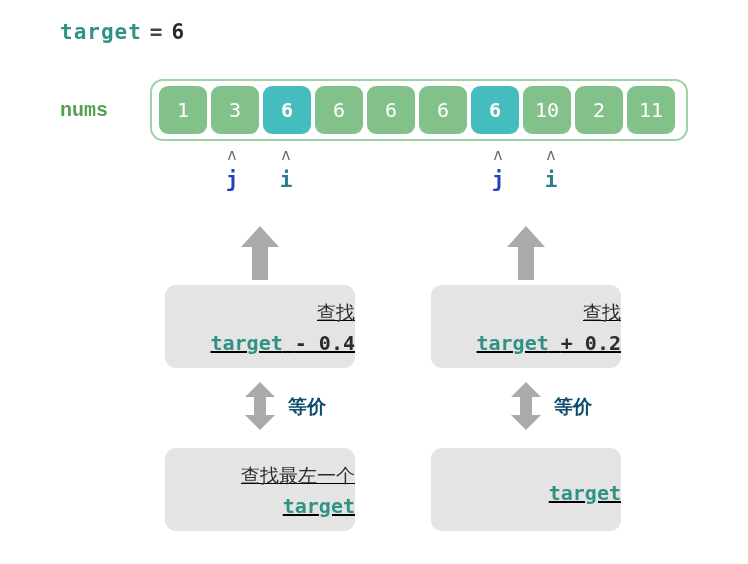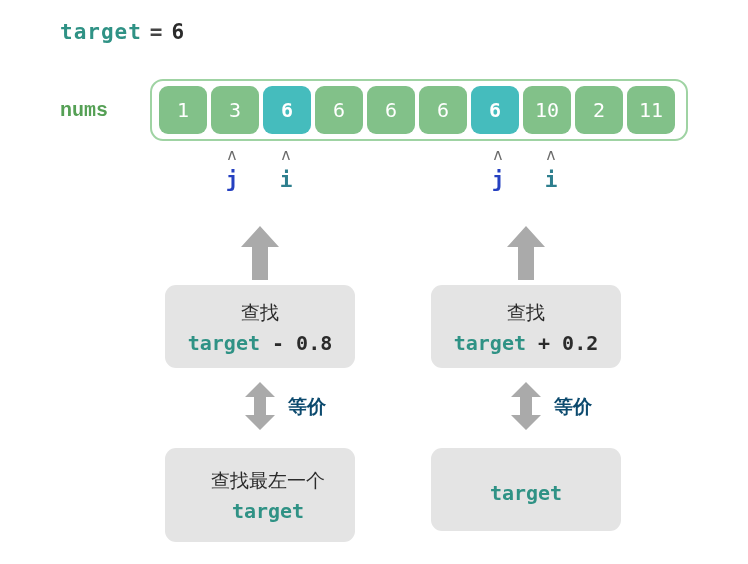--- a/index.html
+++ b/index.html
@@ -64,22 +64,23 @@
     font-weight:bold;font-size:21px;line-height:22px;
   }
   .ptr.j .nm{color:#2540c0;}
   .ptr.i .nm{color:#2e7f8e;}
 
   
   .fbox{
     position:absolute;
     background:#e4e4e4;border-radius:11px;
     display:flex;flex-direction:column;
-    align-items:center;justify-content:center;
+    align-items:flex-end;justify-content:center;
     box-sizing:border-box;
+    text-decoration:underline;
   }
   .fbox .l1{
     font-family:"DejaVu Sans","Liberation Sans",sans-serif;
     font-size:19px;color:#2b2b2b;line-height:26px;
   }
   .fbox .l2{
     margin-top:6px;
     font-family:"DejaVu Sans Mono","Liberation Mono",monospace;
     font-weight:bold;font-size:20px;line-height:24px;
     white-space:nowrap;
@@ -144,30 +145,30 @@
   </div>
 
   <svg class="arrow-up" style="left:241px;top:226px;" viewBox="0 0 38 54">
     <path d="M19 0 L38 21 L27 21 L27 54 L11 54 L11 21 L0 21 Z" fill="#aaaaaa"></path>
   </svg>
 
   <div class="fbox" style="left:165px;top:285px;width:190px;height:83px;">
     <div class="l1">查找</div>
     <div class="l2">
       <span class="kw">target</span>
-      <span class="op">- 0.8</span>
+      <span class="op">- 0.4</span>
     </div>
   </div>
 
   <svg class="arrow-bi" style="left:245px;top:382px;" viewBox="0 0 30 48">
     <path d="M15 0 L30 15 L21 15 L21 33 L30 33 L15 48 L0 33 L9 33 L9 15 L0 15 Z" fill="#aaaaaa"></path>
   </svg>
   <div class="eq-label" style="left:288px;top:394px;">等价</div>
 
-  <div class="fbox" style="left:165px;top:448px;width:190px;height:94px;padding-left:16px;">
+  <div class="fbox" style="left:165px;top:448px;width:190px;height:83px;padding-left:16px;">
     <div class="l1">查找最左一个</div>
     <div class="l2">
       <span class="kw">target</span>
     </div>
   </div>
 
   <svg class="arrow-up" style="left:507px;top:226px;" viewBox="0 0 38 54">
     <path d="M19 0 L38 21 L27 21 L27 54 L11 54 L11 21 L0 21 Z" fill="#aaaaaa"></path>
   </svg>
 

